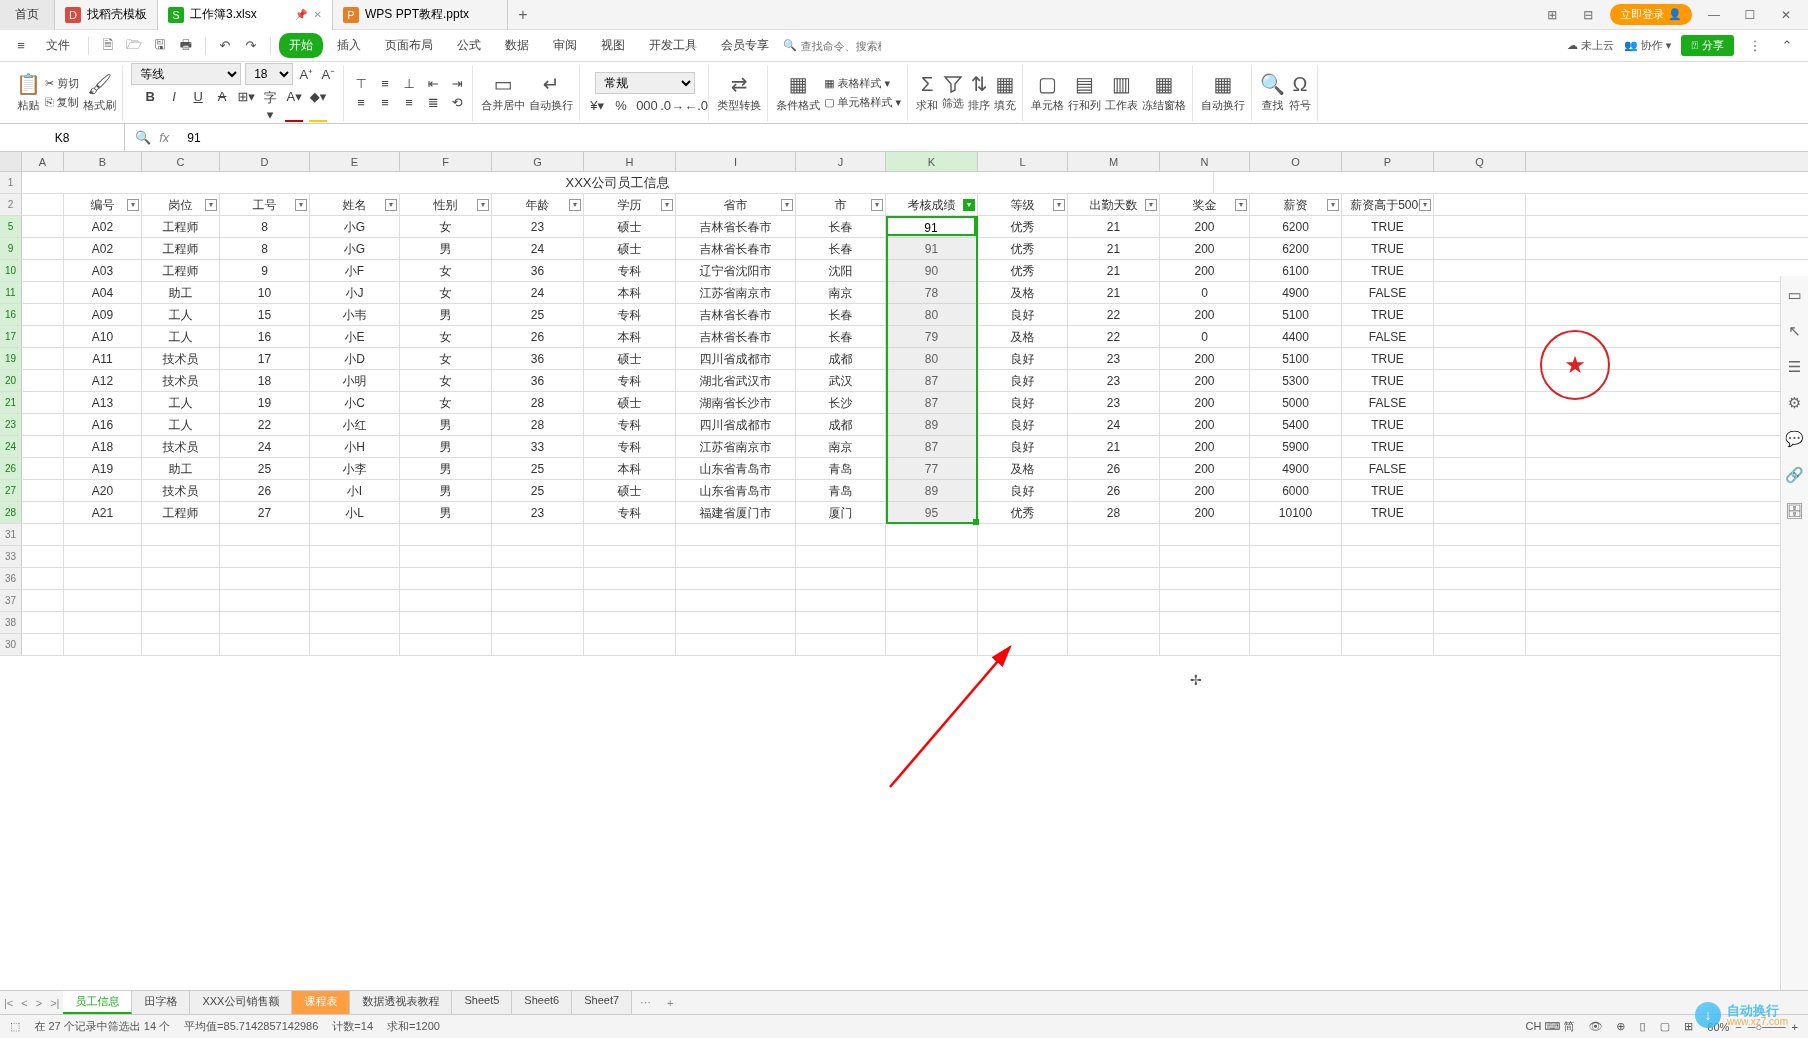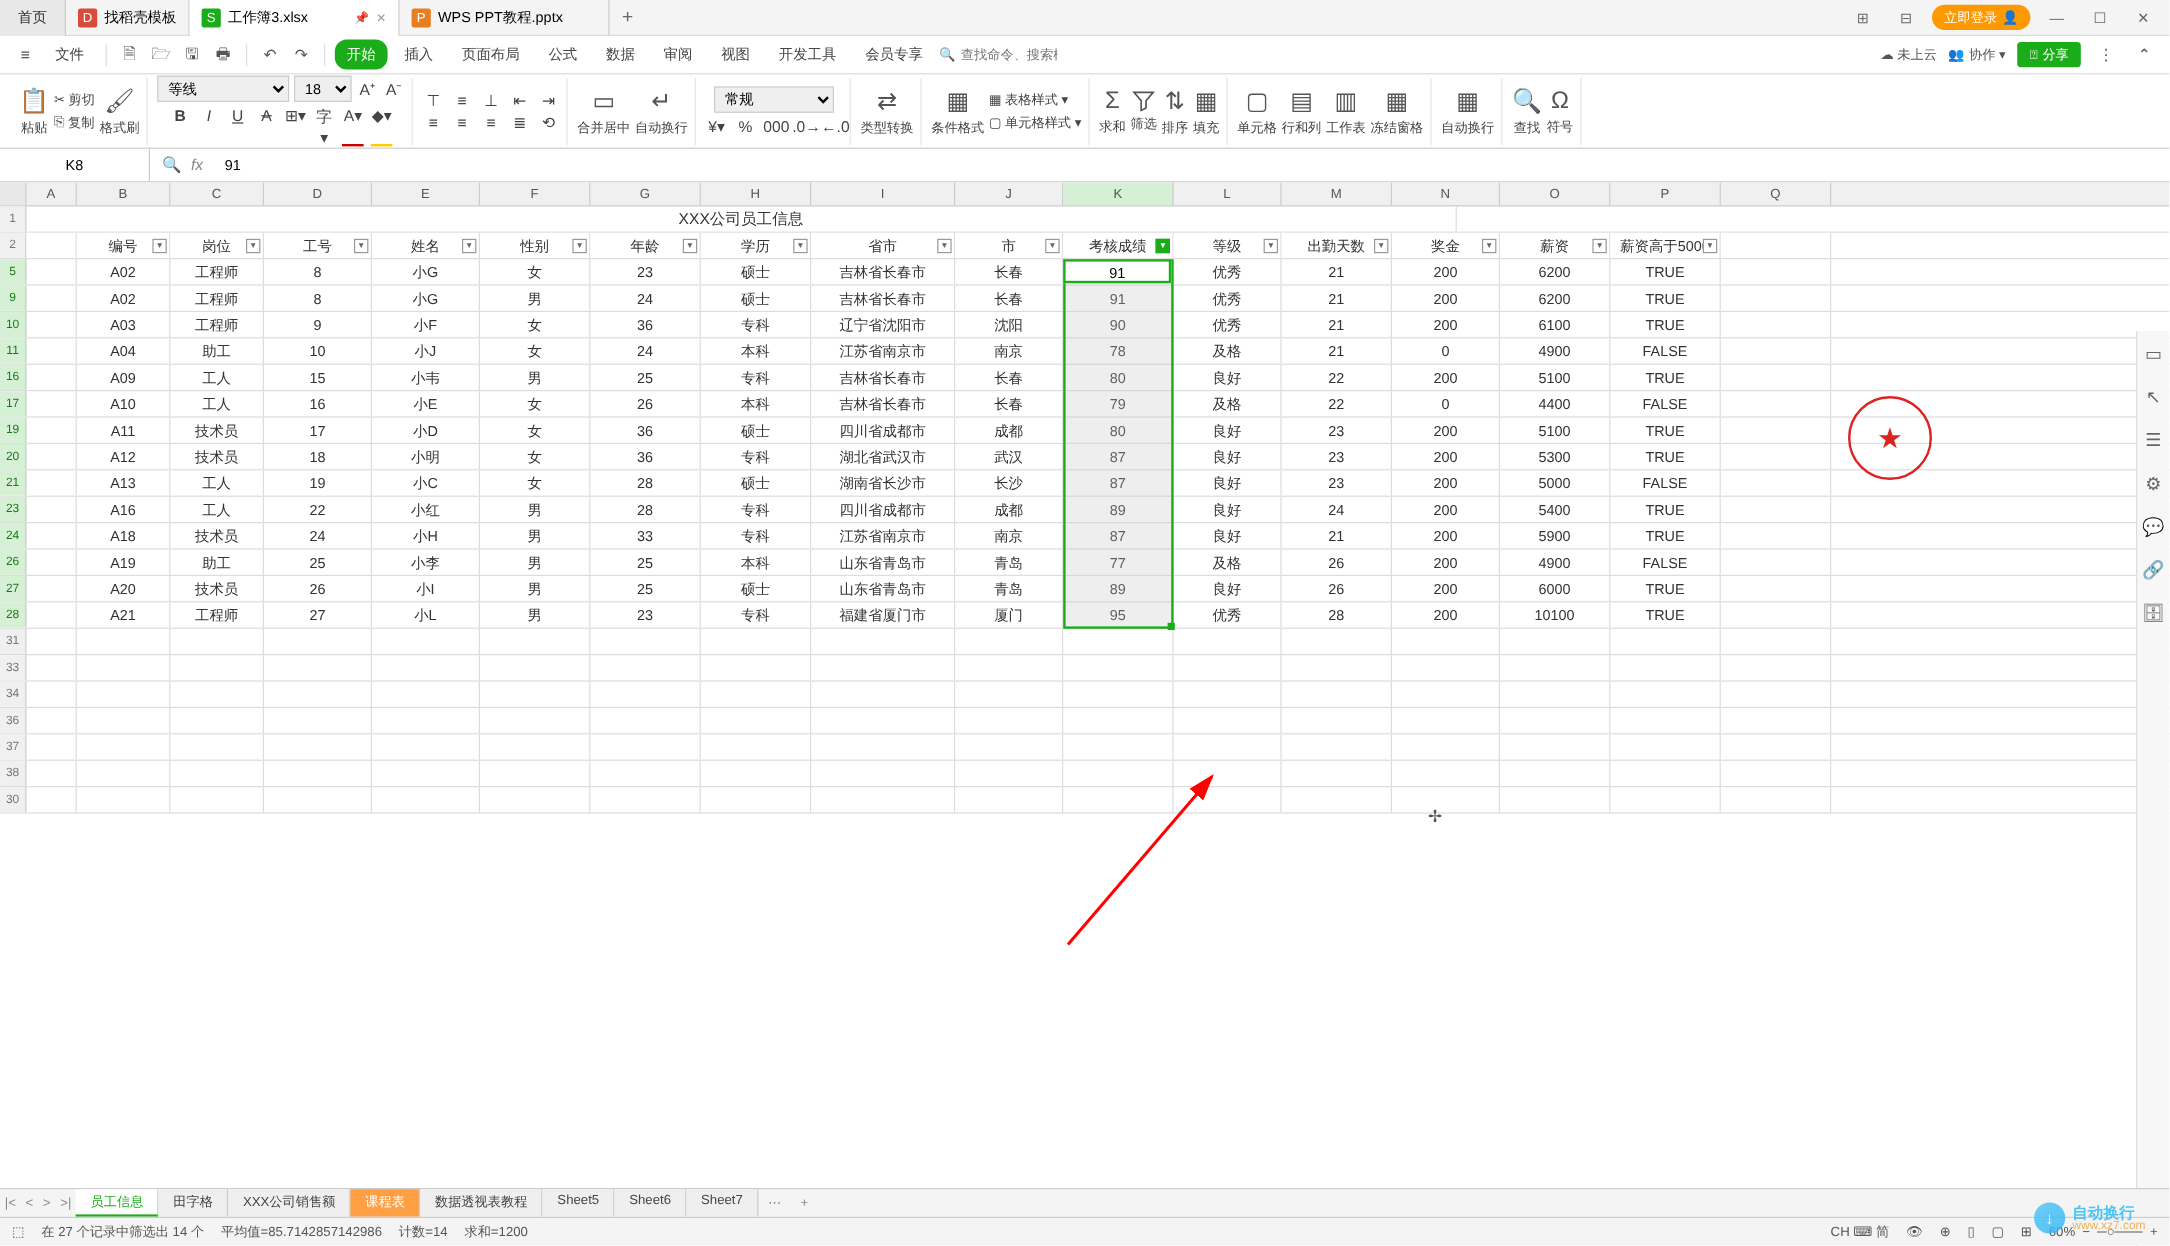--- a/index.html
+++ b/index.html
@@ -696,40 +696,20 @@
         <div class="cell" style="width: 90px;"></div>
         <div class="cell" style="width: 92px;"></div>
         <div class="cell" style="width: 90px;"></div>
         <div class="cell" style="width: 92px;"></div>
         <div class="cell" style="width: 90px;"></div>
         <div class="cell" style="width: 92px;"></div>
         <div class="cell" style="width: 92px;"></div>
         <div class="cell" style="width: 92px;"></div>
       </div>
       <div class="grid-row">
-        <div class="row-num">34</div>
-        <div class="cell" style="width: 42px;"></div>
-        <div class="cell" style="width: 78px;"></div>
-        <div class="cell" style="width: 78px;"></div>
-        <div class="cell" style="width: 90px;"></div>
-        <div class="cell" style="width: 90px;"></div>
-        <div class="cell" style="width: 92px;"></div>
-        <div class="cell" style="width: 92px;"></div>
-        <div class="cell" style="width: 92px;"></div>
-        <div class="cell" style="width: 120px;"></div>
-        <div class="cell" style="width: 90px;"></div>
-        <div class="cell" style="width: 92px;"></div>
-        <div class="cell" style="width: 90px;"></div>
-        <div class="cell" style="width: 92px;"></div>
-        <div class="cell" style="width: 90px;"></div>
-        <div class="cell" style="width: 92px;"></div>
-        <div class="cell" style="width: 92px;"></div>
-        <div class="cell" style="width: 92px;"></div>
-      </div>
-      <div class="grid-row">
         <div class="row-num">36</div>
         <div class="cell" style="width: 42px;"></div>
         <div class="cell" style="width: 78px;"></div>
         <div class="cell" style="width: 78px;"></div>
         <div class="cell" style="width: 90px;"></div>
         <div class="cell" style="width: 90px;"></div>
         <div class="cell" style="width: 92px;"></div>
         <div class="cell" style="width: 92px;"></div>
         <div class="cell" style="width: 92px;"></div>
         <div class="cell" style="width: 120px;"></div>

